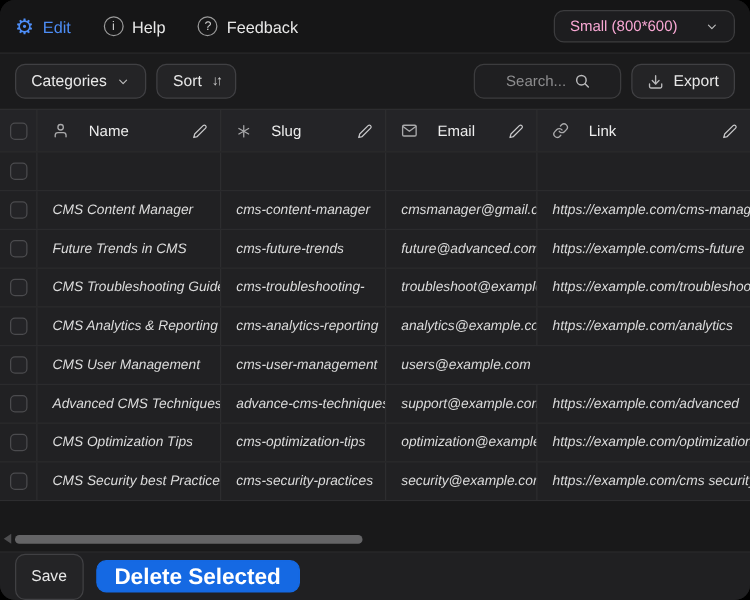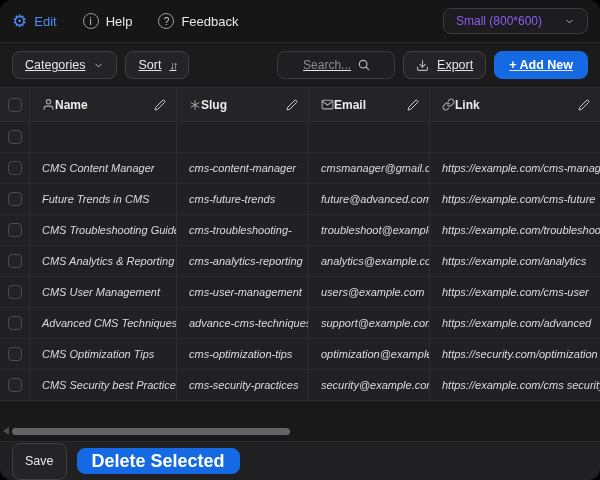--- a/index.html
+++ b/index.html
@@ -6,43 +6,43 @@
   body{font-family:"Liberation Sans","DejaVu Sans",sans-serif;-webkit-font-smoothing:antialiased;}
   .app{position:relative;width:600px;height:480px;background:#1b1b1c;border-radius:12px;overflow:hidden;display:flex;flex-direction:column;color:#e6e6e6;}
 
   
   .topbar{height:42px;flex:0 0 42px;background:#161617;border-bottom:1px solid #2a2a2b;display:flex;align-items:center;padding:0 12px;gap:26px;}
   .topbar-item{display:flex;align-items:center;gap:7px;font-size:13px;color:#e8e8e8;cursor:pointer;}
   .gear{color:var(--accent_light);font-size:17px;line-height:1;}
   .edit-label{color:var(--accent_light);font-weight:500;}
   .circle-ic{width:16px;height:16px;border:1.4px solid #9a9a9a;border-radius:50%;display:flex;align-items:center;justify-content:center;font-size:10px;color:#cfcfcf;box-sizing:border-box;}
   .spacer{flex:1;}
-  .size-select{display:flex;align-items:center;gap:22px;border:1px solid #3c3c3e;border-radius:8px;padding:5px 12px;font-size:12px;color:#8b5cf6;background:#1d1d1f;cursor:pointer;}
+  .size-select{display:flex;align-items:center;gap:22px;border:1px solid #3c3c3e;border-radius:8px;padding:5px 12px;font-size:12px;color:#f9a8d4;background:#1d1d1f;cursor:pointer;}
   .chev{width:11px;height:11px;stroke:#bdbdbd;fill:none;stroke-width:2;stroke-linecap:round;stroke-linejoin:round;}
 
   
-  .toolbar{height:44px;flex:0 0 44px;display:flex;align-items:center;padding:0 12px;gap:8px;text-decoration:underline;}
+  .toolbar{height:44px;flex:0 0 44px;display:flex;align-items:center;padding:0 12px;gap:8px;}
   .btn{display:flex;align-items:center;gap:8px;background:#242426;border:1px solid #404043;border-radius:8px;height:28px;padding:0 12px;font-size:12.5px;color:#e8e8e8;cursor:pointer;box-sizing:border-box;}
   .sort-arrows{font-size:11px;color:#d0d0d0;letter-spacing:-2px;}
   .search-wrap{display:flex;align-items:center;background:#1f1f21;border:1px solid #3c3c3e;border-radius:8px;height:28px;padding:0 23px;width:118px;box-sizing:border-box;margin-left:auto;}
   .search-wrap input{background:transparent;border:none;outline:none;color:#e6e6e6;font-size:12px;width:100%;font-family:inherit;}
   .search-wrap input::placeholder{color:#8d8d8f;}
   .ic{flex:0 0 auto;stroke:#b9b9bb;fill:none;stroke-width:2;stroke-linecap:round;stroke-linejoin:round;}
   .btn-primary{background:var(--accent);border:1px solid var(--accent);color:#fff;font-weight:600;padding:0 14px;}
 
   
   .table{flex:0 0 auto;border-top:1px solid #2d2d2f;border-bottom:1px solid #2d2d2f;background:#212123;}
   .trow{display:grid;grid-template-columns:30px 147px 132px 121px minmax(0,1fr);align-items:stretch;}
   .thead{height:33px;background:#242427;}
   .tbodyrow{height:30px;border-top:1px solid #2b2b2d;}
   .cell{display:flex;align-items:center;padding:0 10px 0 12px;border-right:1px solid #2d2d2f;overflow:hidden;white-space:nowrap;box-sizing:border-box;}
   .cell:last-child{border-right:none;}
   .cb-cell{justify-content:center;padding:0;}
   .checkbox{width:14px;height:14px;border:1.5px solid #4b4b4e;border-radius:4px;background:#242427;box-sizing:border-box;cursor:pointer;}
-  .hlabel{font-size:12px;font-weight:700;color:#ededed;margin-left:0;}
+  .hlabel{font-size:12px;font-weight:400;color:#ededed;margin-left:16px;}
   .hspacer{flex:1;}
   .hic{stroke:#a9a9ab;}
   .pencil{stroke:#c9c9cb;cursor:pointer;}
   .dcell{font-size:11px;color:#dcdcdc;cursor:text;font-style:italic;}
 
   
   .belowgap{flex:1;background:#19191a;position:relative;}
   .hscroll-thumb{position:absolute;left:12px;bottom:6px;width:278px;height:7px;border-radius:4px;background:#646466;cursor:pointer;}
   .hscroll-arrow{position:absolute;left:3px;bottom:6px;width:0;height:0;border-top:4px solid transparent;border-bottom:4px solid transparent;border-right:6px solid #4d4d4f;cursor:pointer;}
   .footer{flex:0 0 38px;background:#202022;border-top:1px solid #2b2b2d;display:flex;align-items:center;padding:0 12px;gap:10px;}
@@ -95,23 +95,20 @@
         </svg>
     </div>
     <div class="btn">
       <svg class="ic" width="13" height="13" viewBox="0 0 24 24">
           <path d="M21 15v4a2 2 0 0 1-2 2H5a2 2 0 0 1-2-2v-4"></path>
           <polyline points="7 10 12 15 17 10"></polyline>
           <line x1="12" y1="3" x2="12" y2="15"></line>
         </svg>
       <span>Export</span>
     </div>
-    <div class="btn btn-primary">
-      <span>+ Add New</span>
-    </div>
   </div>
 
   <div class="table">
     <div class="trow thead">
       <div class="cell cb-cell">
         <div class="checkbox"></div>
       </div>
       <div class="cell">
         <svg class="ic hic" width="13" height="13" viewBox="0 0 24 24">
             <path d="M20 21v-2a4 4 0 0 0-4-4H8a4 4 0 0 0-4 4v2"></path>
@@ -209,41 +206,40 @@
       <div class="cell dcell">https://example.com/analytics</div>
     </div>
 
     <div class="trow tbodyrow">
       <div class="cell cb-cell">
         <div class="checkbox"></div>
       </div>
       <div class="cell dcell">CMS User Management</div>
       <div class="cell dcell">cms-user-management</div>
       <div class="cell dcell">users@example.com</div>
-      <div class="cell dcell">https://example.com/cms-user</div>
     </div>
 
     <div class="trow tbodyrow">
       <div class="cell cb-cell">
         <div class="checkbox"></div>
       </div>
       <div class="cell dcell">Advanced CMS Techniques</div>
       <div class="cell dcell">advance-cms-techniques</div>
       <div class="cell dcell">support@example.com</div>
       <div class="cell dcell">https://example.com/advanced</div>
     </div>
 
     <div class="trow tbodyrow">
       <div class="cell cb-cell">
         <div class="checkbox"></div>
       </div>
       <div class="cell dcell">CMS Optimization Tips</div>
       <div class="cell dcell">cms-optimization-tips</div>
       <div class="cell dcell">optimization@example.com</div>
-      <div class="cell dcell">https://security.com/optimization</div>
+      <div class="cell dcell">https://example.com/optimization</div>
     </div>
 
     <div class="trow tbodyrow">
       <div class="cell cb-cell">
         <div class="checkbox"></div>
       </div>
       <div class="cell dcell">CMS Security best Practices</div>
       <div class="cell dcell">cms-security-practices</div>
       <div class="cell dcell">security@example.com</div>
       <div class="cell dcell">https://example.com/cms security</div>

